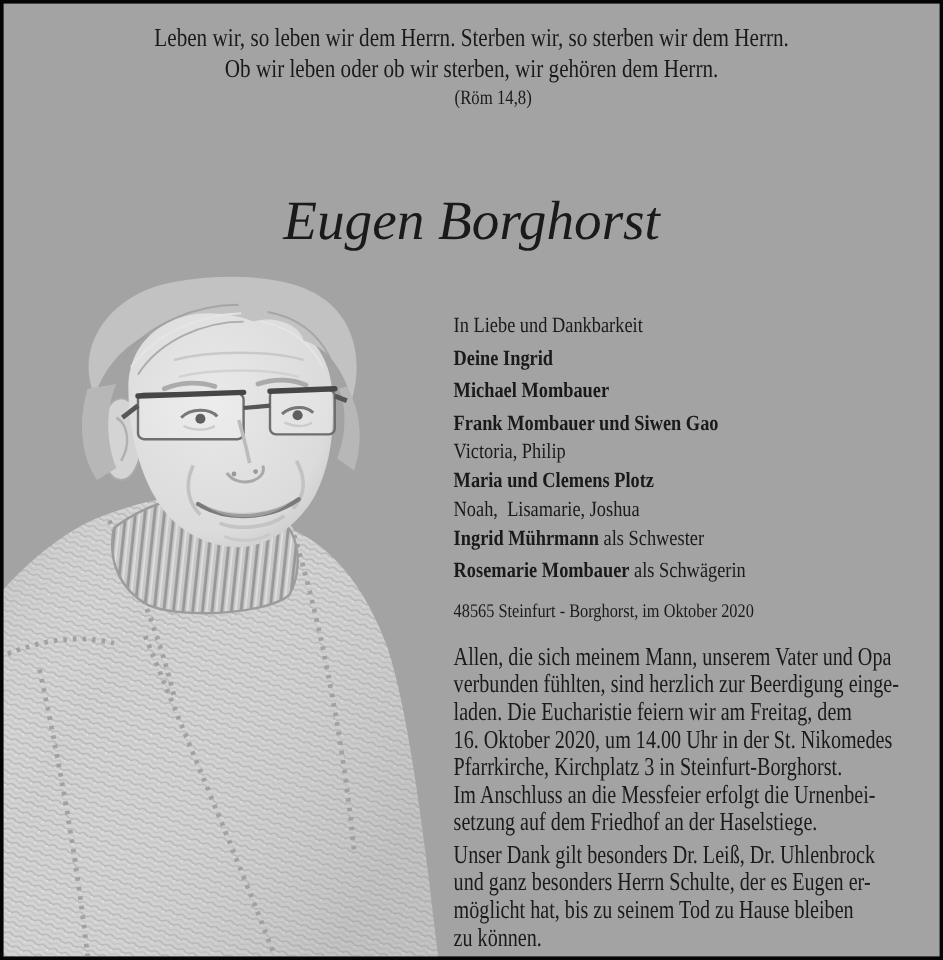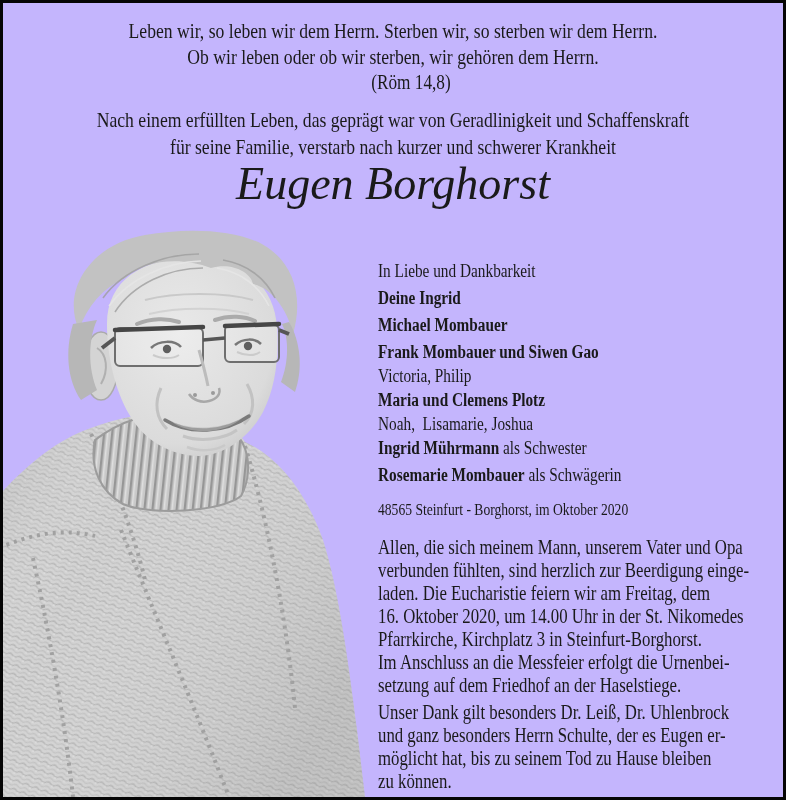--- a/index.html
+++ b/index.html
@@ -1,34 +1,34 @@
 <!DOCTYPE html>
 <html lang="de"><head>
 <meta charset="utf-8">
 <style>
   html,body { margin:0; padding:0; background:#fff; }
   .page {
     position:relative;
     width:786px; height:800px;
     box-sizing:border-box;
     border:3px solid #050505;
-    background:#c4b5fd;
+    background:#a3a3a3;
     overflow:hidden;
     font-family:"Liberation Serif", serif;
     color:#1a1a1a;
   }
   .abs { position:absolute; }
   .center-block { left:0; right:0; text-align:center; }
   .pre { white-space:pre; }
   .cx-center { transform:scaleX(0.82); transform-origin:50% 0; }
   .cx-left85 { transform:scaleX(0.85); transform-origin:0 0; }
   .cx-left78 { transform:scaleX(0.78); transform-origin:0 0; }
 
   .scripture { top:15px; font-size:21.5px; line-height:26px; }
-  .scripture-ref { top:69px; font-size:21px; line-height:20px;margin-left:36px; }
+  .scripture-ref { top:69px; font-size:17px; line-height:20px;margin-left:36px; }
   .intro { top:104px; font-size:21.5px; line-height:27px; }
   .deceased-name { top:155px; font-size:46px; line-height:52px; font-style:italic; }
   .dates { top:209px; font-size:27px; line-height:30px; }
   .dates .death { margin-left:36px; }
 
   .portrait { left:0; top:225px; }
 
   .mourners { left:375px; top:255px; font-size:18px; white-space:nowrap; }
   .m-head, .m-row { line-height:27px; }
   .m-sub { line-height:21px; }
@@ -45,24 +45,20 @@
 <div class="page">
 
   <div class="abs center-block scripture">
     <div class="pre cx-center">Leben wir, so leben wir dem Herrn. Sterben wir, so sterben wir dem Herrn.
 Ob wir leben oder ob wir sterben, wir gehören dem Herrn.</div>
   </div>
   <div class="abs center-block scripture-ref">
     <div class="cx-center">(Röm 14,8)</div>
   </div>
 
-  <div class="abs center-block intro">
-    <div class="pre cx-center">Nach einem erfüllten Leben, das geprägt war von Geradlinigkeit und Schaffenskraft
-für seine Familie, verstarb nach kurzer und schwerer Krankheit</div>
-  </div>
 
   <div class="abs center-block deceased-name">Eugen Borghorst</div>
 
 
   <svg class="abs portrait" width="380" height="569" viewBox="0 0 380 569" role="img" aria-label="Schwarz-weißes Porträtfoto: älterer Herr mit Brille und grauem Strickpullover mit Rollkragen">
     <defs>
       <pattern id="knit" width="10" height="9" patternUnits="userSpaceOnUse" patternTransform="rotate(20)">
         <rect width="10" height="9" fill="#d3d3d3"></rect>
         <path d="M0,2 Q2.5,0 5,2 T10,2" stroke="#b4b4b4" fill="none" stroke-width="1.3"></path>
         <path d="M0,6.5 Q2.5,4.5 5,6.5 T10,6.5" stroke="#c2c2c2" fill="none" stroke-width="1.3"></path>

